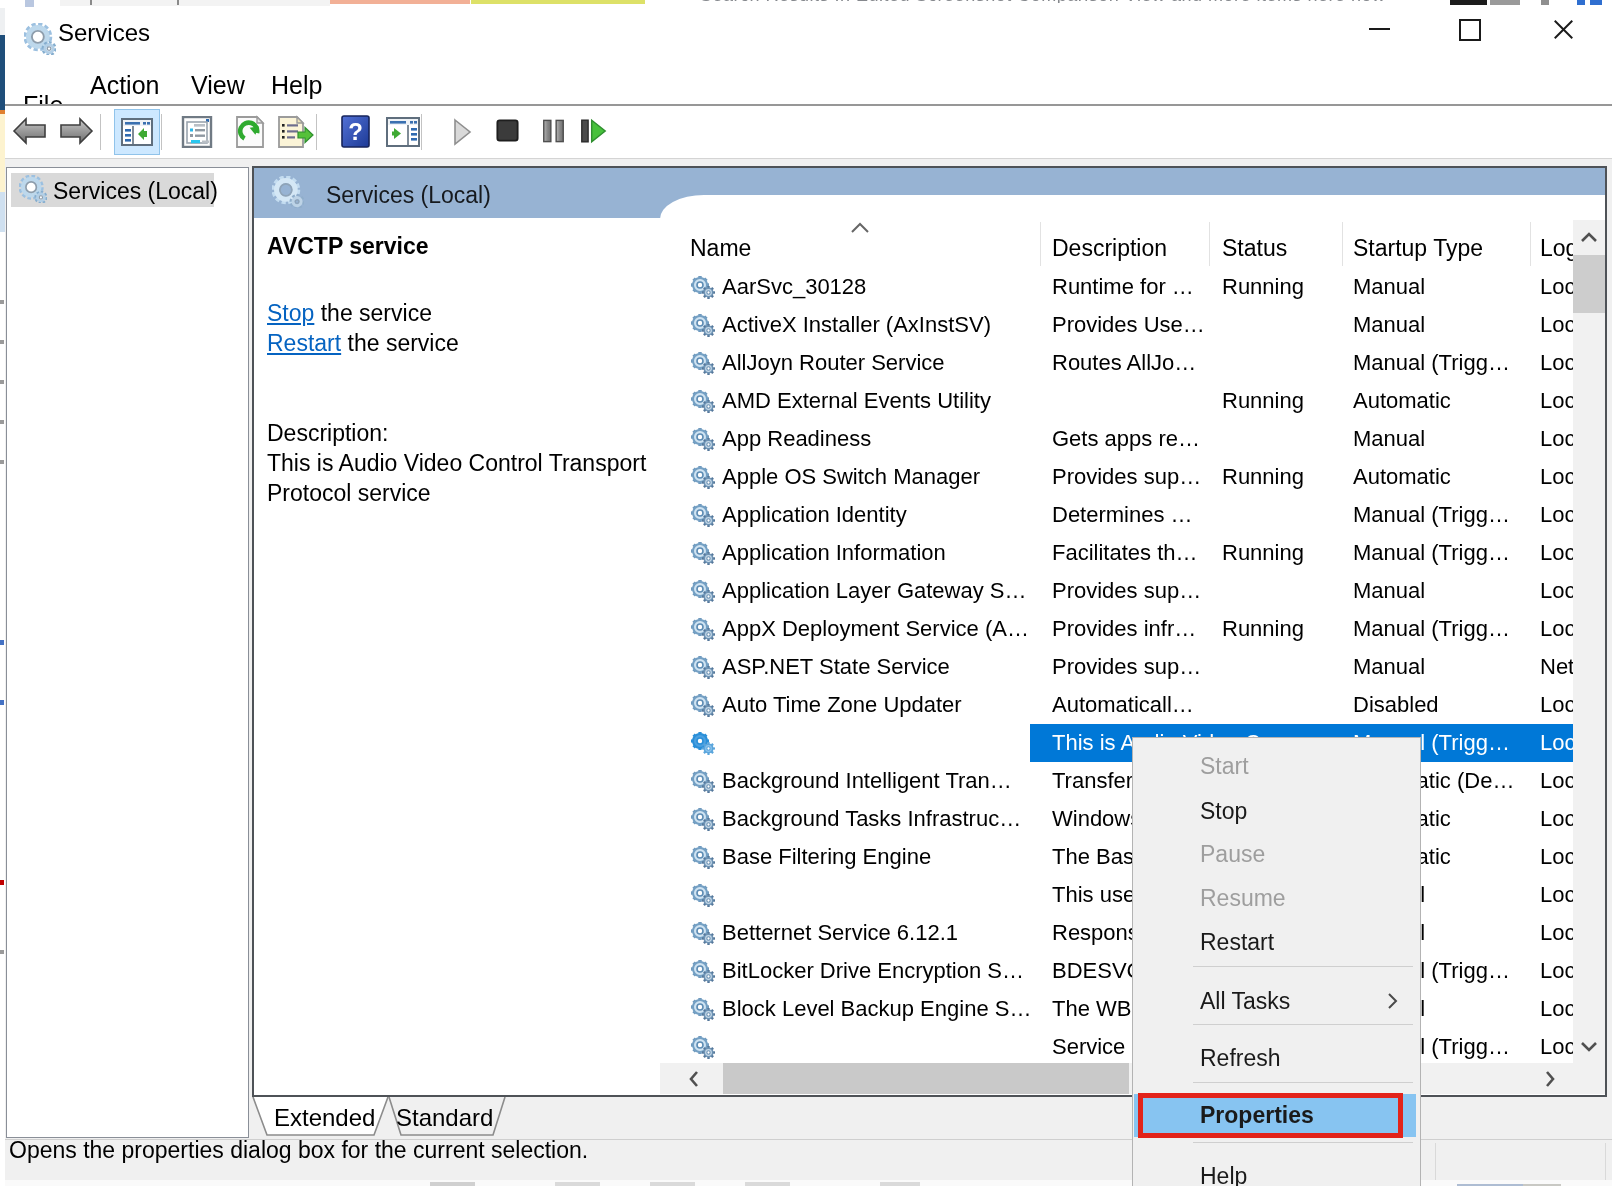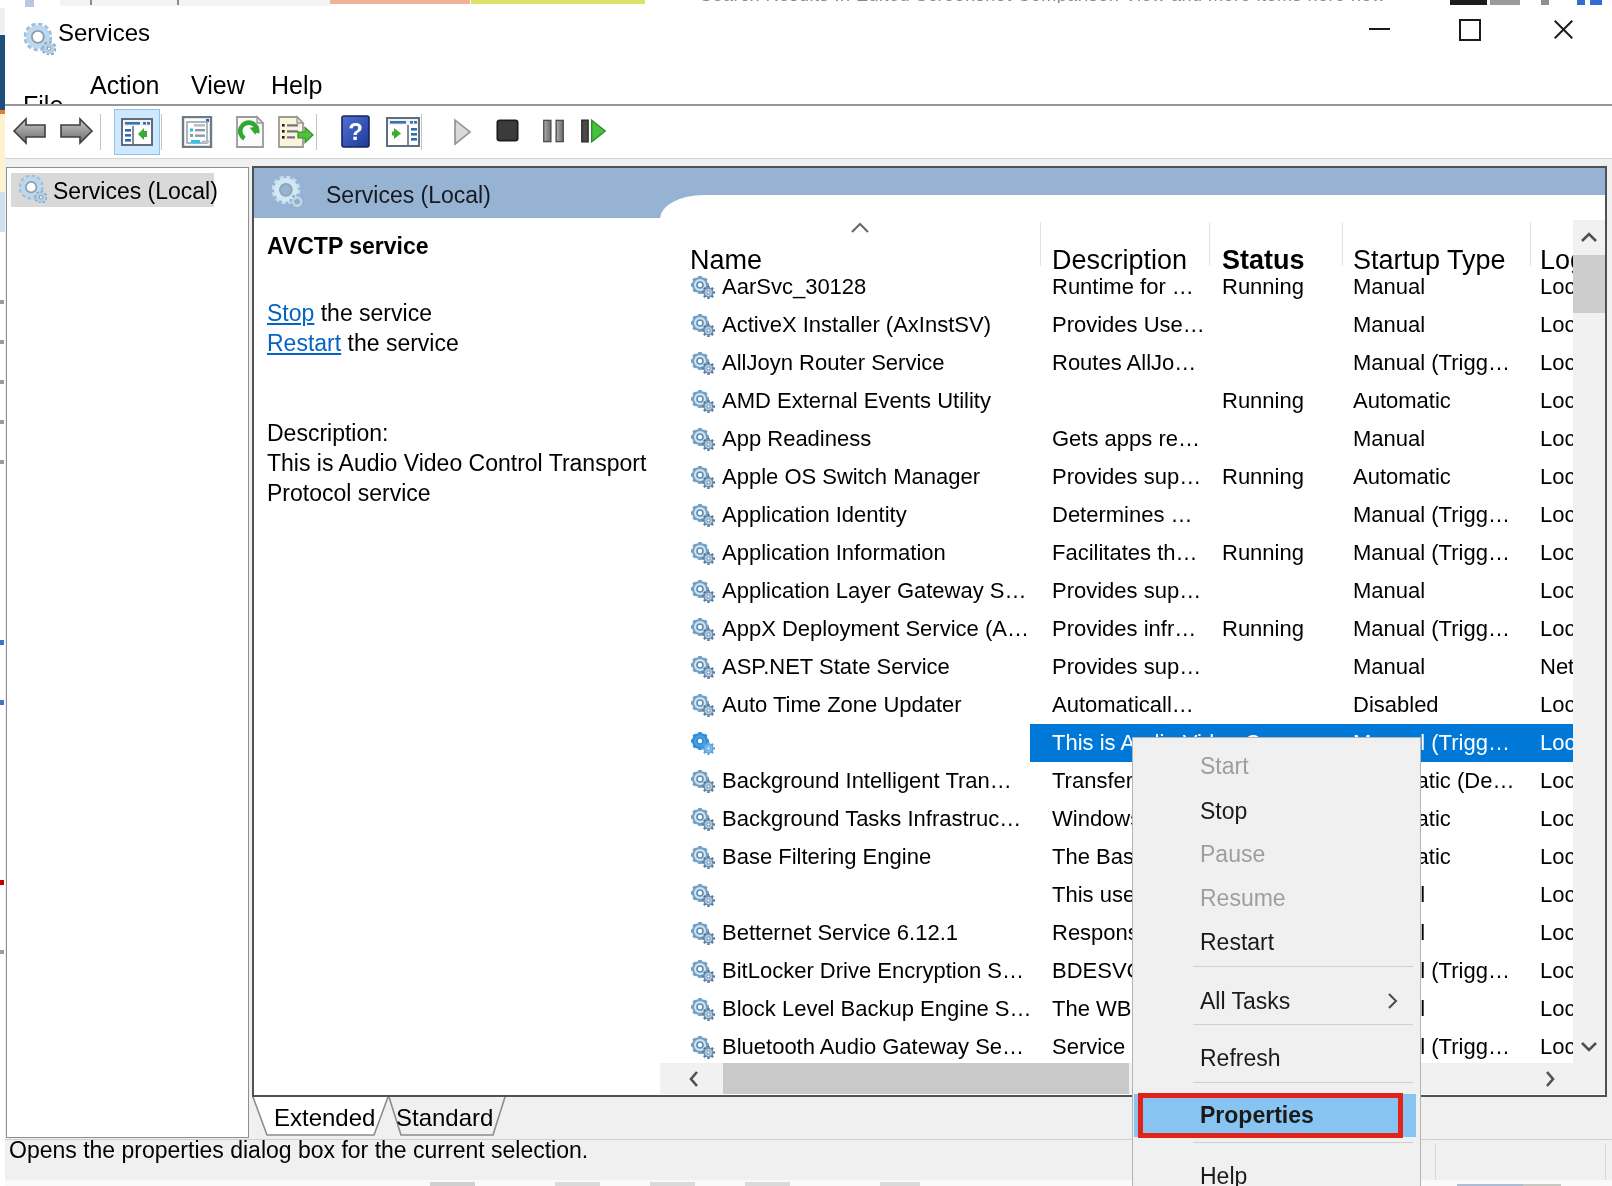--- a/index.html
+++ b/index.html
@@ -1,20 +1,20 @@
 <!DOCTYPE html>
 <html><head>
 <meta charset="utf-8">
 <style>
   html,body{margin:0;padding:0;}
   body{width:1612px;height:1186px;overflow:hidden;position:relative;background:#fff;
        font-family:"Liberation Sans",sans-serif;-webkit-font-smoothing:antialiased;}
   .abs{position:absolute;}
   .txt{position:absolute;white-space:nowrap;color:#000;}
-  .hc{top:238px;height:44px;line-height:44px;font-size:27px;}
+  .hc{top:226px;height:44px;line-height:44px;font-size:23px;}
   .row{position:absolute;left:0;width:1612px;height:38px;}
   .row .c{position:absolute;top:0;height:38px;line-height:38px;font-size:22px;white-space:nowrap;color:#000;}
   .ri{position:absolute;left:689px;top:6px;}
   .nm{left:722px;width:312px;overflow:hidden;}
   .de{left:1052px;}
   .st{left:1222px;}
   .su{left:1353px;}
   .lg{left:1540px;width:33px;overflow:hidden;}
   .mi{position:absolute;left:67px;height:44px;line-height:44px;font-size:23px;color:#1a1a1a;white-space:nowrap;}
   .mi.dis{color:#9e9e9e;}
@@ -243,21 +243,21 @@
 <div id="hdr">
   <div class="abs" style="left:1040px;top:222px;width:1px;height:44px;background:#e2e2e2;"></div>
   <div class="abs" style="left:1209px;top:222px;width:1px;height:44px;background:#e2e2e2;"></div>
   <div class="abs" style="left:1342px;top:222px;width:1px;height:44px;background:#e2e2e2;"></div>
   <div class="abs" style="left:1530px;top:222px;width:1px;height:44px;background:#e2e2e2;"></div>
   <svg class="abs" style="left:850px;top:222px;" width="20" height="12" viewBox="0 0 20 12">
       <path d="M2,10 L10,2 L18,10" fill="none" stroke="#666" stroke-width="2"></path>
     </svg>
   <div class="txt hc" style="left:690px;">Name</div>
   <div class="txt hc" style="left:1052px;">Description</div>
-  <div class="txt hc" style="left:1222px;font-weight:bold;">Status</div>
+  <div class="txt hc" style="left:1222px;">Status</div>
   <div class="txt hc" style="left:1353px;">Startup Type</div>
   <div class="txt hc" style="left:1540px;width:33px;overflow:hidden;">Log On</div>
 </div>
 
 <div id="rows">
   <div class="row" style="top:268px">
       <svg class="ri" width="27" height="27" viewBox="0 0 27 27">
         <use href="#gearrow"></use>
       </svg>
       <div class="c nm">AarSvc_30128</div>
@@ -436,21 +436,20 @@
       </svg>
       <div class="c nm">Block Level Backup Engine S…</div>
       <div class="c de">The WBENG…</div>
       <div class="c su">Manual</div>
       <div class="c lg">Local Syste</div>
     </div>
   <div class="row" style="top:1028px">
       <svg class="ri" width="27" height="27" viewBox="0 0 27 27">
         <use href="#gearrow"></use>
       </svg>
-      <div class="c nm">Bluetooth Audio Gateway Se…</div>
       <div class="c de">Service sup…</div>
       <div class="c su">Manual (Trigg…</div>
       <div class="c lg">Local Syste</div>
     </div>
 </div>
 
 <div id="vsb" class="abs" style="left:1573px;top:220px;width:32px;height:843px;background:#f1f1f1;">
   <svg class="abs" style="left:7px;top:12px;" width="18" height="12" viewBox="0 0 18 12">
       <path d="M2,9 L9,2 L16,9" fill="none" stroke="#505050" stroke-width="2.6"></path>
     </svg>

